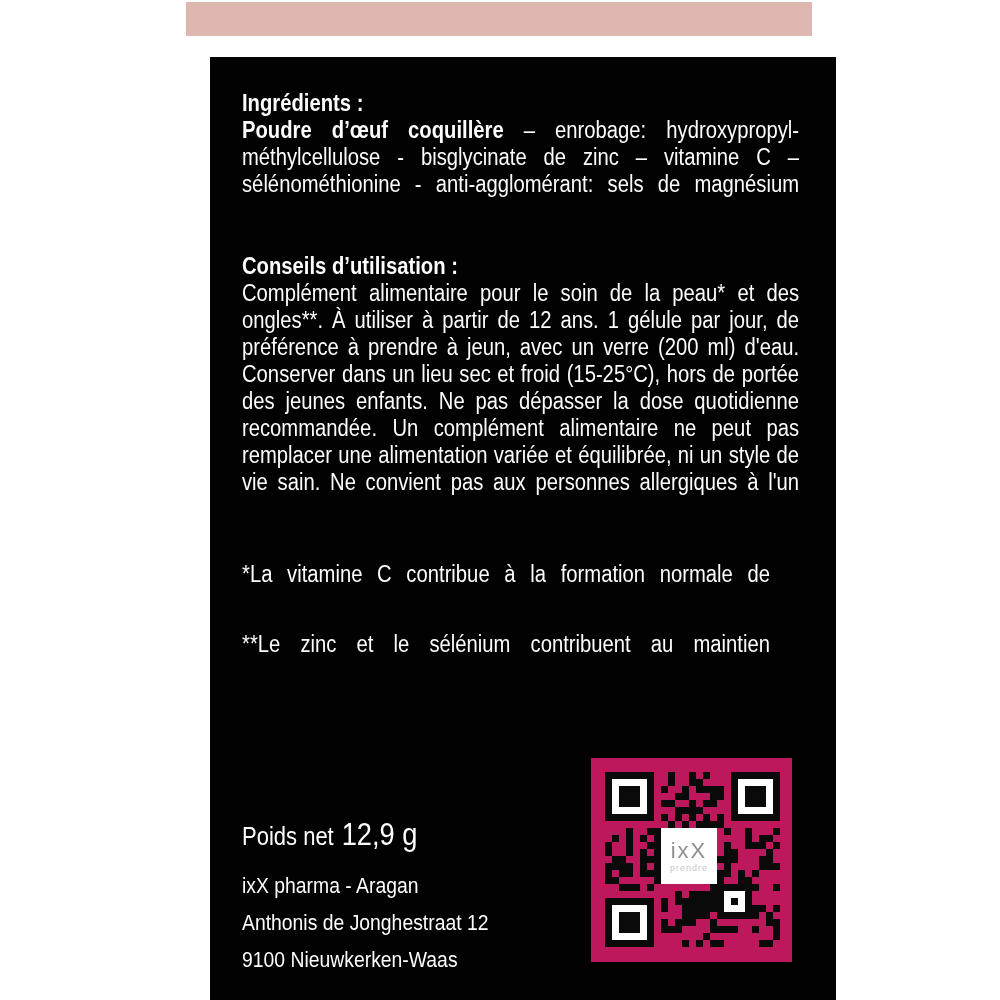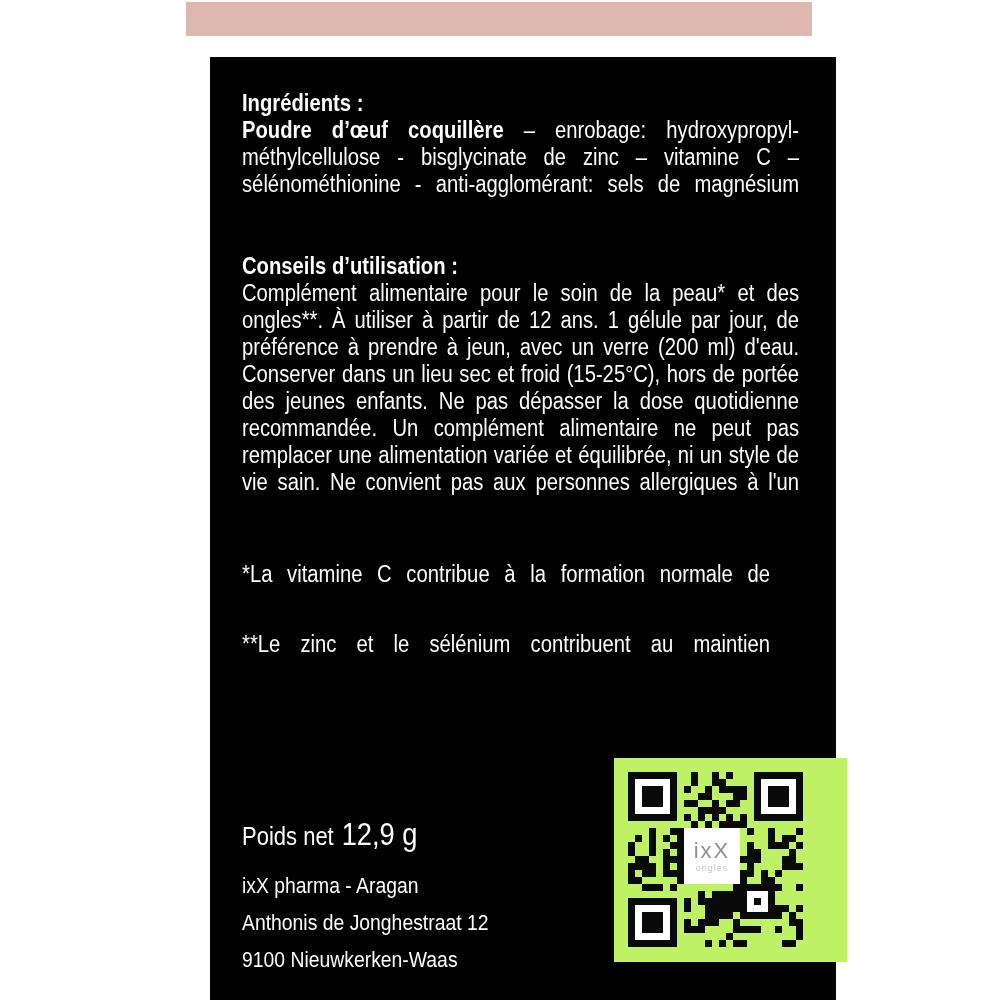--- a/index.html
+++ b/index.html
@@ -23,21 +23,21 @@
   .just{text-align:justify;text-align-last:justify;}
   .block-ingredients{top:33px;width:633px;}
   .block-usage{top:196px;width:633px;}
   .footnote{top:481px;width:600px;text-align:justify;text-align-last:justify;}
   .f2{top:551px;}
   .net{top:756px;font-size:25px;line-height:44px;width:633px;}
   .nw-val{font-size:31px;margin-left:9px;}
   .address{top:810px;font-size:22px;line-height:37px;width:633px;}
   
   .qr{
-    position:absolute;left:404px;top:701px;width:233px;height:204px;background:#bef264;
+    position:absolute;left:381px;top:701px;width:201px;height:204px;background:#be185d;
   }
   .qr svg{position:absolute;left:14px;top:14px;}
   .qr-logo{
     position:absolute;left:70px;top:70px;width:56px;height:56px;background:#ffffff;
     display:flex;flex-direction:column;align-items:center;justify-content:center;
   }
   .qr-logo-main{
     color:#8f8f8f;font-size:22px;line-height:22px;letter-spacing:2px;font-weight:400;
   }
   .qr-logo-sub{
@@ -235,21 +235,21 @@
           <rect x="140" y="14" width="21" height="21" fill="#0a0a0a"></rect>
           <rect x="0" y="126" width="49" height="49" fill="#0a0a0a"></rect>
           <rect x="7" y="133" width="35" height="35" fill="#ffffff"></rect>
           <rect x="14" y="140" width="21" height="21" fill="#0a0a0a"></rect>
           <rect x="112" y="112" width="35" height="35" fill="#0a0a0a"></rect>
           <rect x="119" y="119" width="21" height="21" fill="#ffffff"></rect>
           <rect x="126" y="126" width="7" height="7" fill="#0a0a0a"></rect>
         </svg>
       <div class="qr-logo">
         <div class="qr-logo-main">ixX</div>
-        <div class="qr-logo-sub">ongles</div>
+        <div class="qr-logo-sub">prendre</div>
       </div>
     </div>
 
     <div class="txt net">
       <span>Poids net</span><span class="nw-val">12,9 g</span>
     </div>
 
     <div class="txt address">
       <div>ixX pharma - Aragan</div>
       <div>Anthonis de Jonghestraat 12</div>

